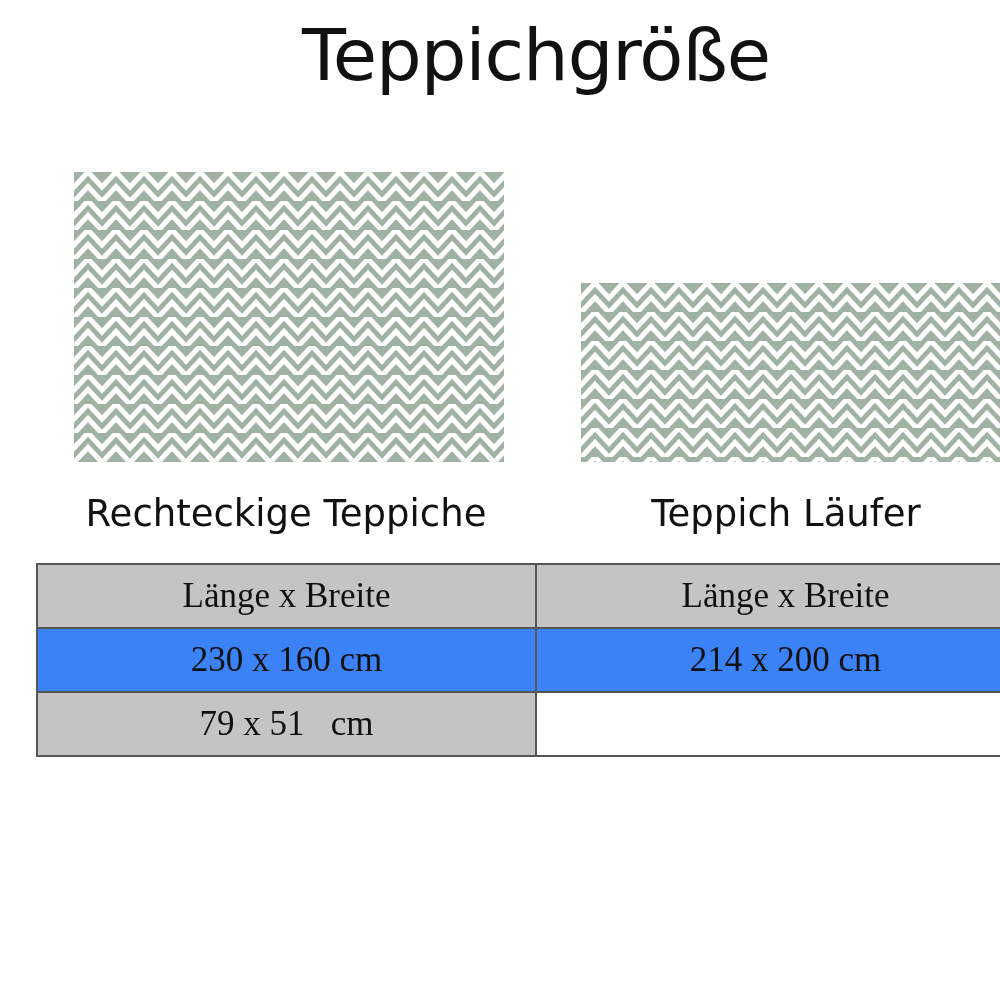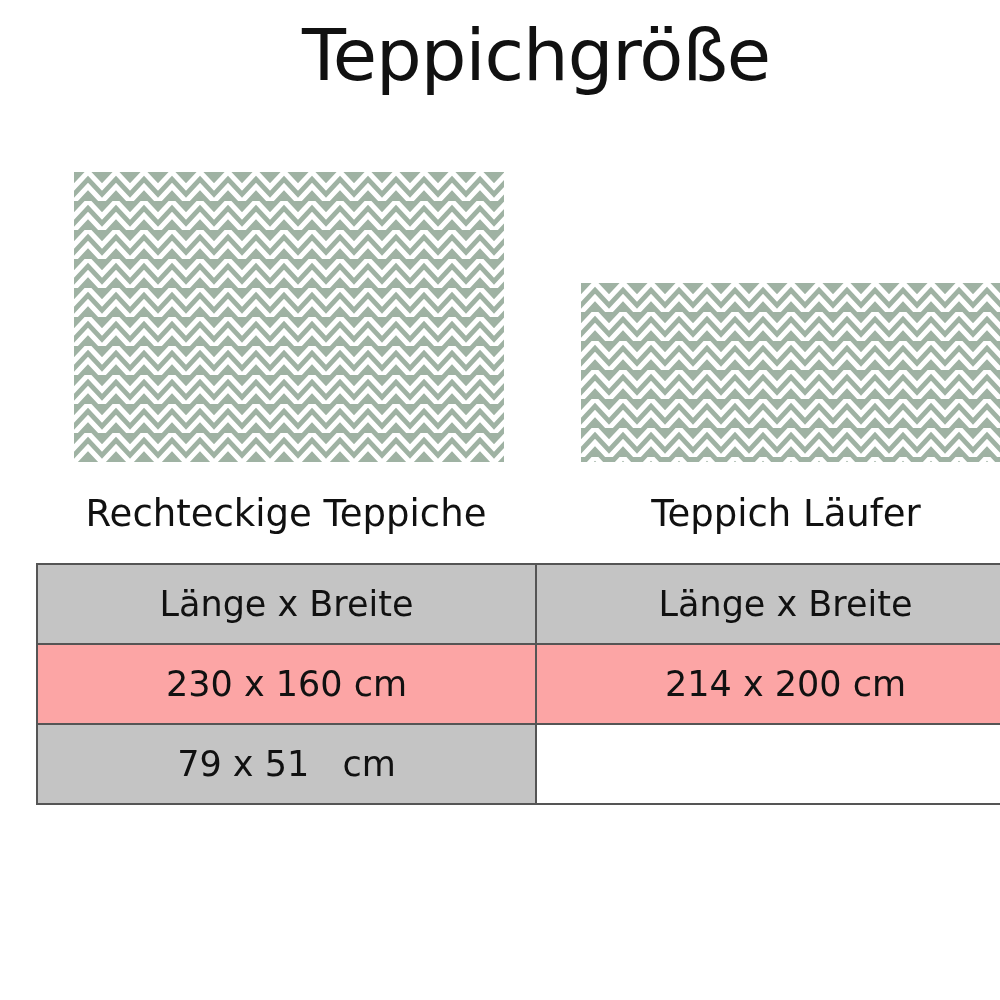--- a/index.html
+++ b/index.html
@@ -90,28 +90,29 @@
     border-collapse: collapse;
     table-layout: fixed;
   }
   .table td {
     height: 62px;
     border: 2px solid #555555;
     text-align: center;
     vertical-align: middle;
     font-size: 35px;
     color: #111111;
-    padding: 8px;
+    padding: 0;
     white-space: pre;
+    font-family: Liberation Serif, serif;
   }
   .table tr.shaded td {
     background: #c4c4c4;
   }
   .table tr.plain td {
-    background: #fca5a5;
+    background: #3b82f6;
   }
   .table td.empty {
     background: #ffffff;
   }
   .table tr.shaded td.empty {
     background: #ffffff;
   }
 </style>
 </head>
 <body>

